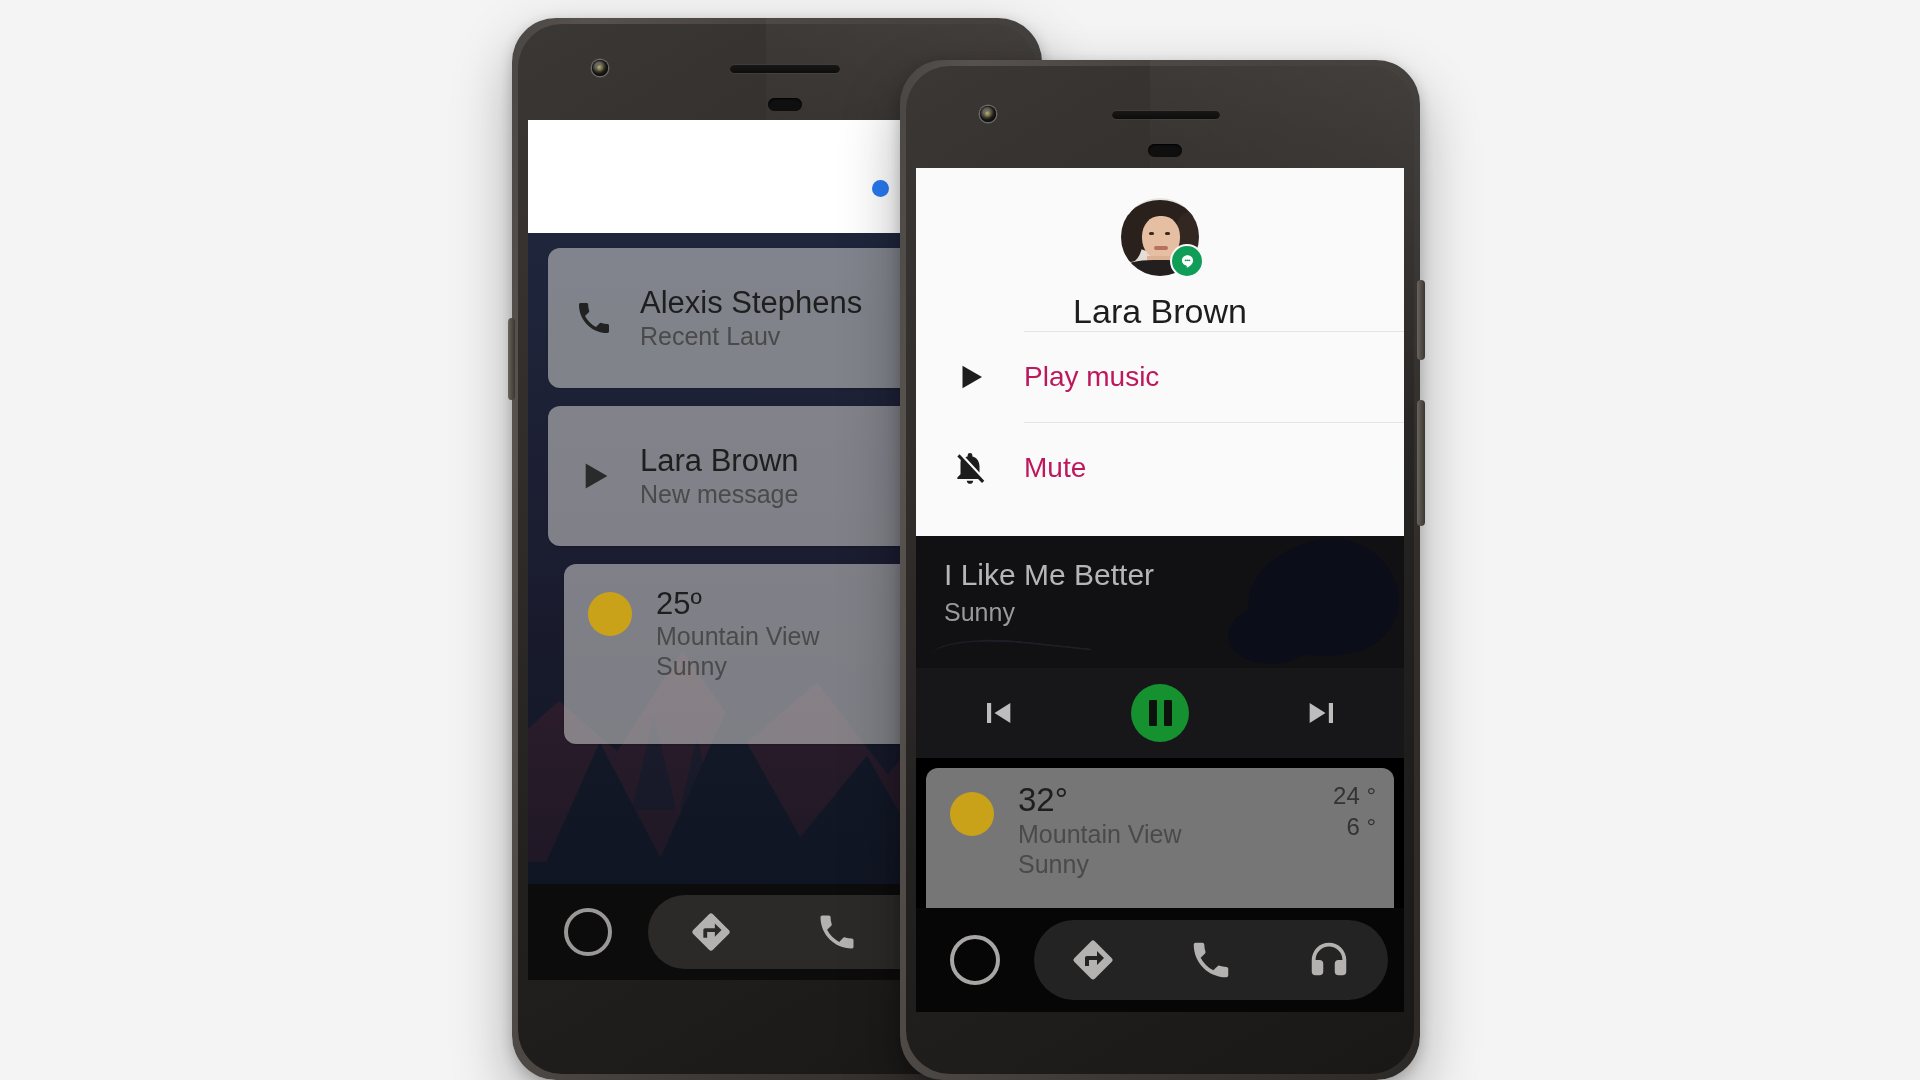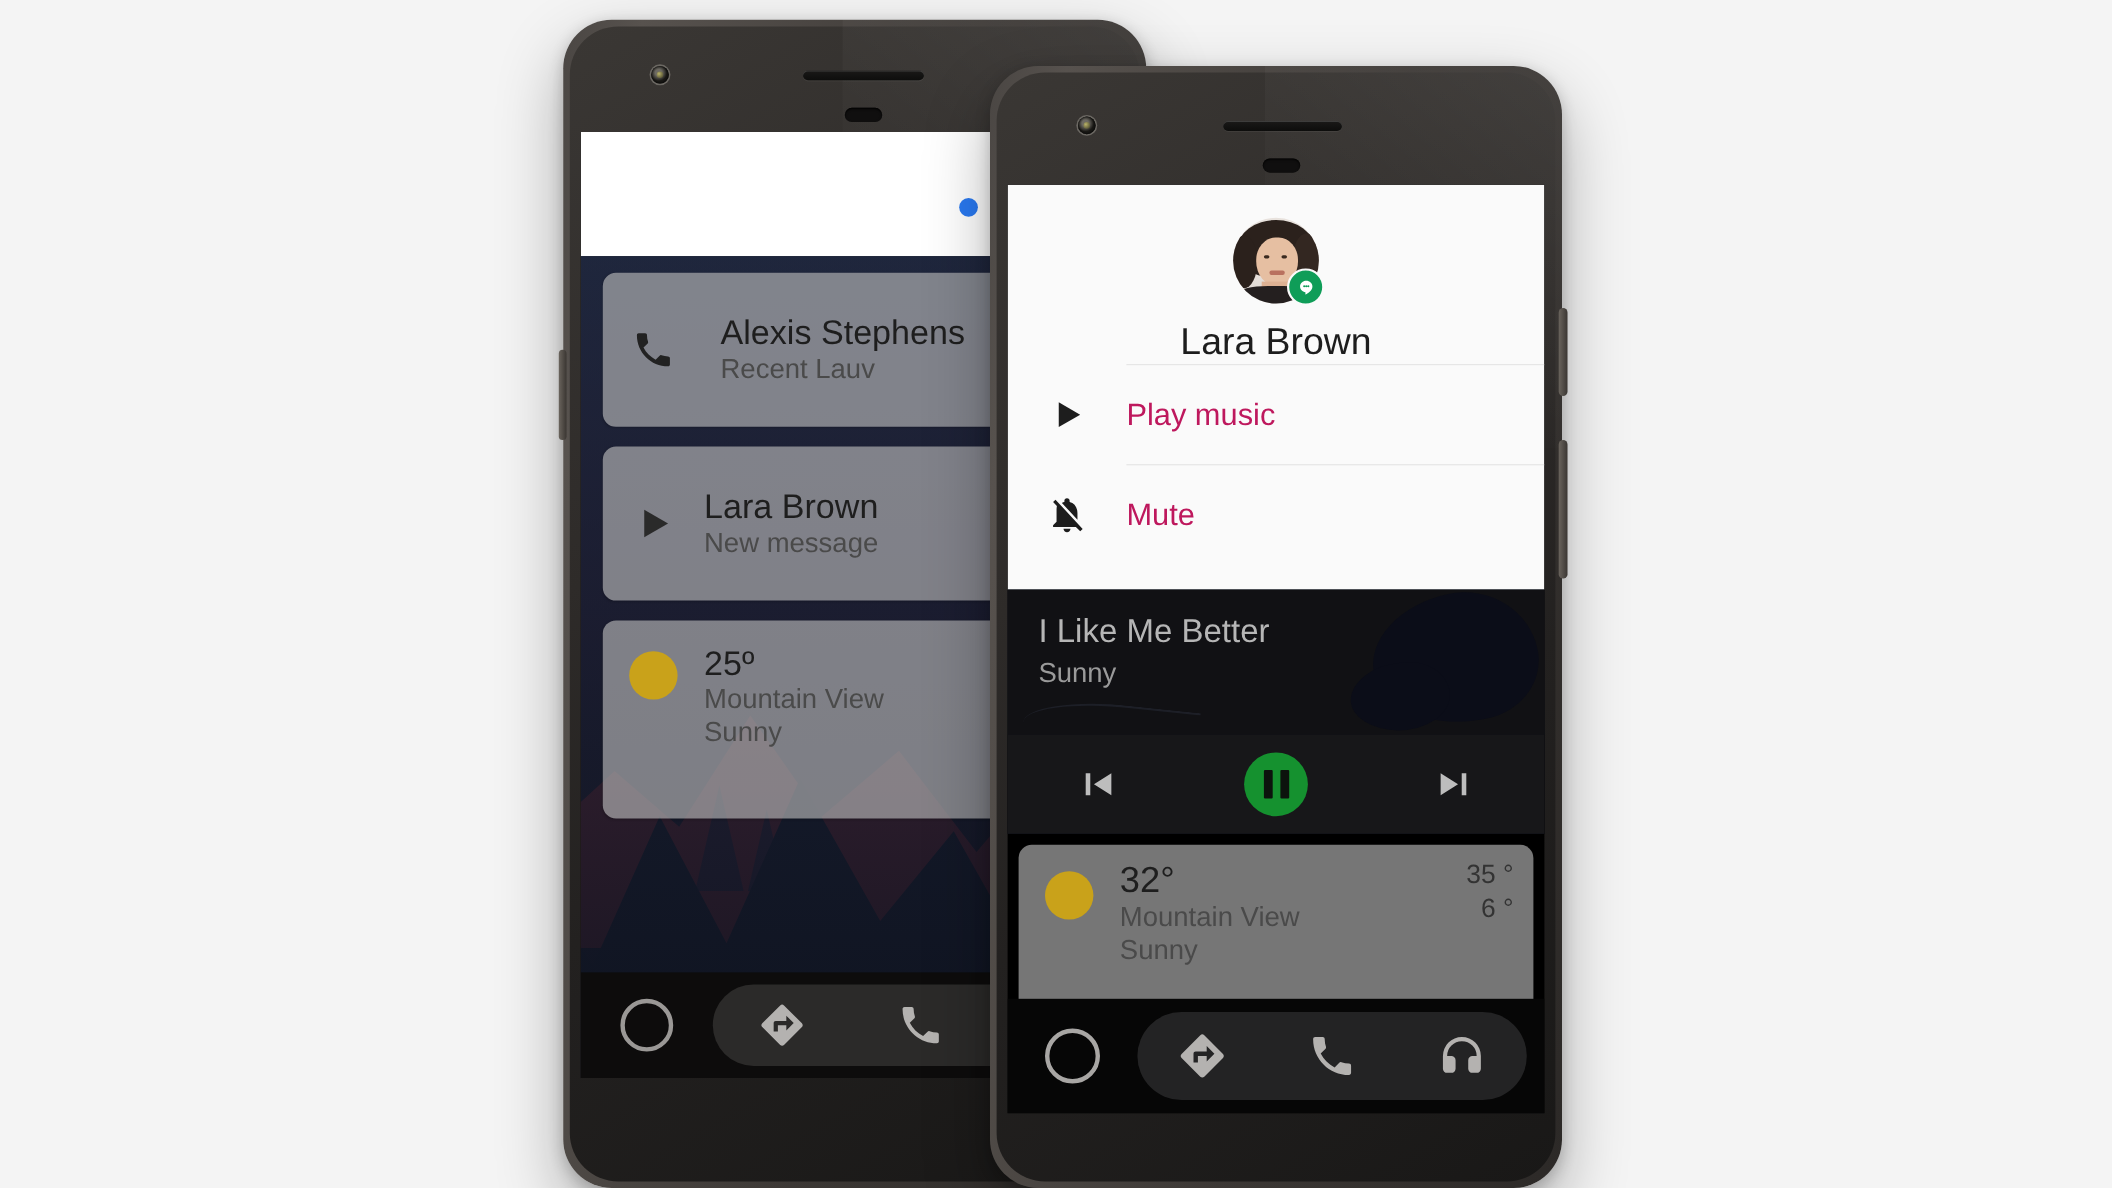--- a/index.html
+++ b/index.html
@@ -177,21 +177,21 @@
           <span class="tree" style="left:14px;"></span>
           <span class="tree" style="left:62px;border-bottom-width:74px;border-left-width:17px;border-right-width:17px;"></span>
           <span class="tree" style="left:108px;border-bottom-width:58px;border-left-width:14px;border-right-width:14px;"></span>
         </div>
         <div class="m-blue"></div>
         <div class="fog"></div>
       </div>
 
       <div class="b-cards">
 
-        <div class="b-card" style="height:104px;gap:15px;">
+        <div class="b-card" style="height:104px;">
           <div class="b-ico">
             <svg width="40" height="40" viewBox="0 0 24 24" fill="#222">
               <path d="M6.6 10.8c1.4 2.8 3.8 5.1 6.6 6.6l2.2-2.2c.3-.3.7-.4 1-.2 1.2.4 2.4.6 3.6.6.6 0 1 .4 1 1V20c0 .6-.4 1-1 1C10.6 21 3 13.4 3 4c0-.6.4-1 1-1h3.5c.6 0 1 .4 1 1 0 1.3.2 2.5.6 3.6.1.4 0 .7-.2 1l-2.3 2.2z"></path>
             </svg>
           </div>
           <div class="b-txt">
             <div class="b-t1">Alexis Stephens</div>
             <div class="b-t2">Recent Lauv</div>
           </div>
         </div>
@@ -201,21 +201,21 @@
             <svg width="40" height="40" viewBox="0 0 24 24" fill="#2a2a2a">
                 <path d="M7 4.5v15l13-7.5z"></path>
               </svg>
           </div>
           <div class="b-txt">
             <div class="b-t1">Lara Brown</div>
             <div class="b-t2">New message</div>
           </div>
         </div>
 
-        <div class="b-card" style="align-items:flex-start;padding-top:22px;height:140px;">
+        <div class="b-card" style="align-items:flex-start;padding-top:22px;height:140px;margin-left:16px;">
           <div class="b-ico" style="padding-top:6px;">
             <span class="sun"></span>
           </div>
           <div class="b-txt">
             <div class="b-t1">25º</div>
             <div class="b-t2">Mountain View</div>
             <div class="b-t2">Sunny</div>
           </div>
         </div>
 
@@ -333,21 +333,21 @@
       <div class="f-weather" style="top:600px;height:132px;">
         <div class="f-w-ico">
           <span class="sun"></span>
         </div>
         <div class="f-w-main">
           <div class="f-w-t1">32°</div>
           <div class="f-w-t2">Mountain View</div>
           <div class="f-w-t2">Sunny</div>
         </div>
         <div class="f-w-right">
-          <div class="f-w-hi">35 °</div>
+          <div class="f-w-hi">24 °</div>
           <div class="f-w-lo">6 °</div>
         </div>
       </div>
 
       <div class="f-nav">
         <div class="f-navhome">
           <span class="ring2"></span>
         </div>
         <div class="f-navpill">
           <div>

